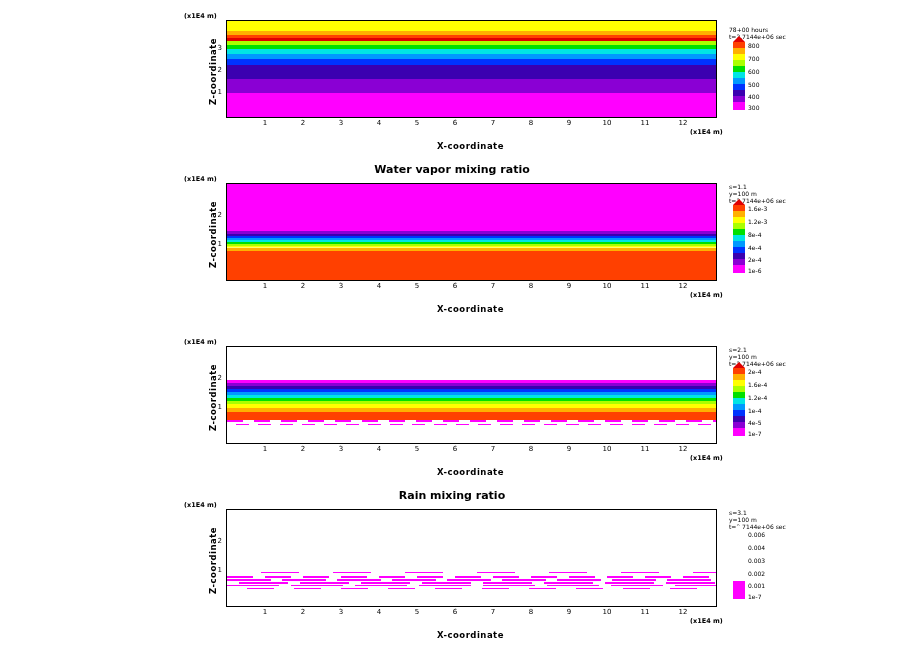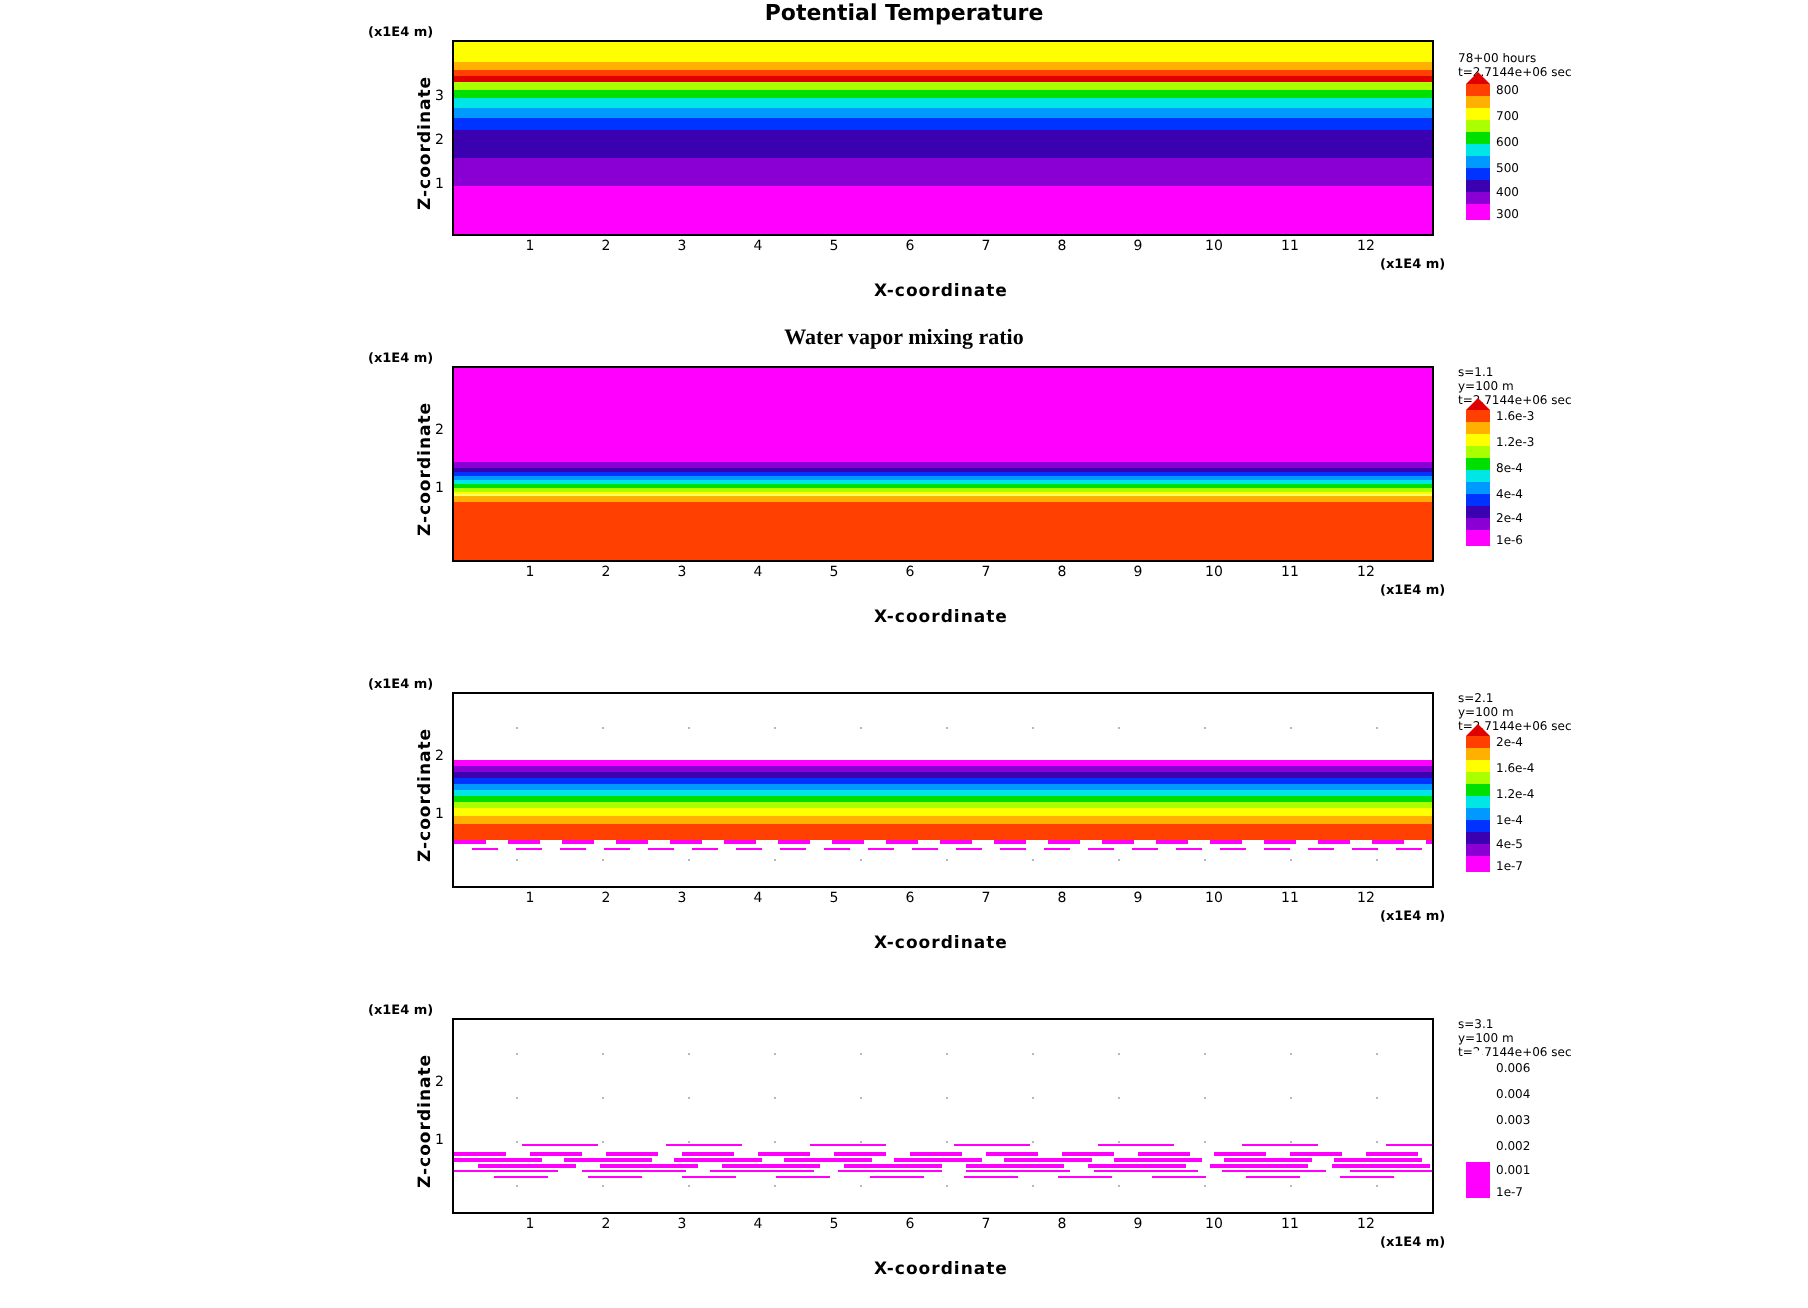--- a/index.html
+++ b/index.html
@@ -60,21 +60,20 @@
   .meta{
     position:absolute;font-size:6px;color:#000;white-space:nowrap;line-height:7px;
   }
   .contourline{position:absolute;left:0;width:100%;height:1px;}
   .squiggle{position:absolute;left:0;width:100%;}
 </style>
 </head>
 <body>
 
 <div class="panel" style="top:0px;height:160px;">
-  <div class="title" style="top:0px;">Potential Temperature</div>
   <div class="unit" style="left:184px;top:12px;">(x1E4 m)</div>
 
   <div class="plotbox" style="left:226px;top:20px;width:489px;height:96px;">
     <div class="bands">
       <div class="band" style="top:0px;height:10px;background:#ffff00;"></div>
       <div class="band" style="top:10px;height:4px;background:#ffb000;"></div>
       <div class="band" style="top:14px;height:3px;background:#ff4000;"></div>
       <div class="band" style="top:17px;height:3px;background:#e00000;"></div>
       <div class="band" style="top:20px;height:4px;background:#aaff00;"></div>
       <div class="band" style="top:24px;height:4px;background:#00e000;"></div>
@@ -132,21 +131,21 @@
     <div class="lbl" style="top:0px;">800</div>
     <div class="lbl" style="top:13px;">700</div>
     <div class="lbl" style="top:26px;">600</div>
     <div class="lbl" style="top:39px;">500</div>
     <div class="lbl" style="top:51px;">400</div>
     <div class="lbl" style="top:62px;">300</div>
   </div>
 </div>
 
 <div class="panel" style="top:163px;height:160px;">
-  <div class="title" style="top:0px;font-family:Liberation Serif, serif;">Water vapor mixing ratio</div>
+  <div class="title" style="top:0px;">Water vapor mixing ratio</div>
   <div class="unit" style="left:184px;top:12px;">(x1E4 m)</div>
 
   <div class="plotbox" style="left:226px;top:20px;width:489px;height:96px;">
     <div class="dots"></div>
     <div class="bands">
       <div class="band" style="top:0px;height:47px;background:#ff00ff;"></div>
       <div class="band" style="top:47px;height:3px;background:#8a00d4;"></div>
       <div class="band" style="top:50px;height:2px;background:#3b00b0;"></div>
       <div class="band" style="top:52px;height:2px;background:#0033ff;"></div>
       <div class="band" style="top:54px;height:2px;background:#0099ff;"></div>
@@ -278,20 +277,21 @@
     <div class="lbl" style="top:0px;">2e-4</div>
     <div class="lbl" style="top:13px;">1.6e-4</div>
     <div class="lbl" style="top:26px;">1.2e-4</div>
     <div class="lbl" style="top:39px;">1e-4</div>
     <div class="lbl" style="top:51px;">4e-5</div>
     <div class="lbl" style="top:62px;">1e-7</div>
   </div>
 </div>
 
 <div class="panel" style="top:489px;height:165px;">
+  <div class="title" style="top:0px;">Rain mixing ratio</div>
   <div class="unit" style="left:184px;top:12px;">(x1E4 m)</div>
 
   <div class="plotbox" style="left:226px;top:20px;width:489px;height:96px;">
     <div class="dots"></div>
     <div class="bands">
       <div class="squiggle" style="top:62px;height:1px;background:repeating-linear-gradient(90deg,transparent 0 34px,#ff00ff 34px 72px);"></div>
       <div class="squiggle" style="top:66px;height:2px;background:repeating-linear-gradient(90deg,#ff00ff 0 26px,transparent 26px 38px);"></div>
       <div class="squiggle" style="top:69px;height:2px;background:repeating-linear-gradient(90deg,#ff00ff 0 44px,transparent 44px 55px);"></div>
       <div class="squiggle" style="top:72px;height:2px;background:repeating-linear-gradient(90deg,transparent 0 12px,#ff00ff 12px 61px);"></div>
       <div class="squiggle" style="top:75px;height:1px;background:repeating-linear-gradient(90deg,#ff00ff 0 52px,transparent 52px 64px);"></div>

